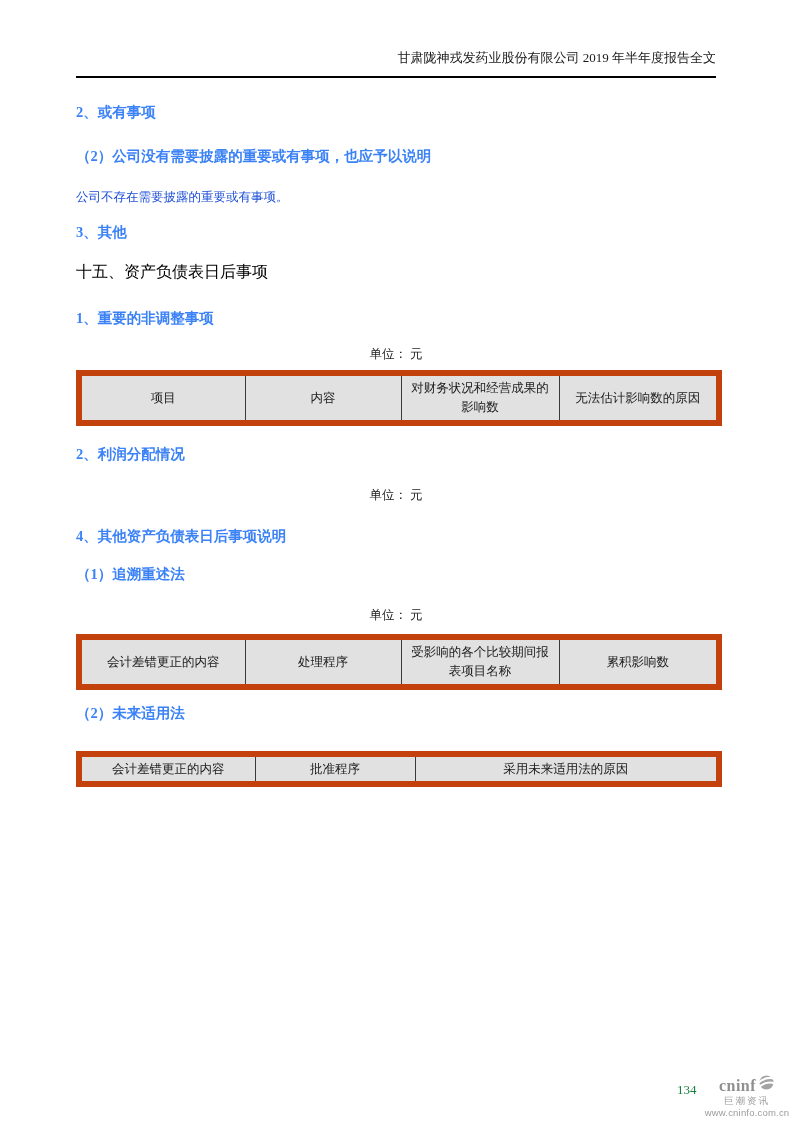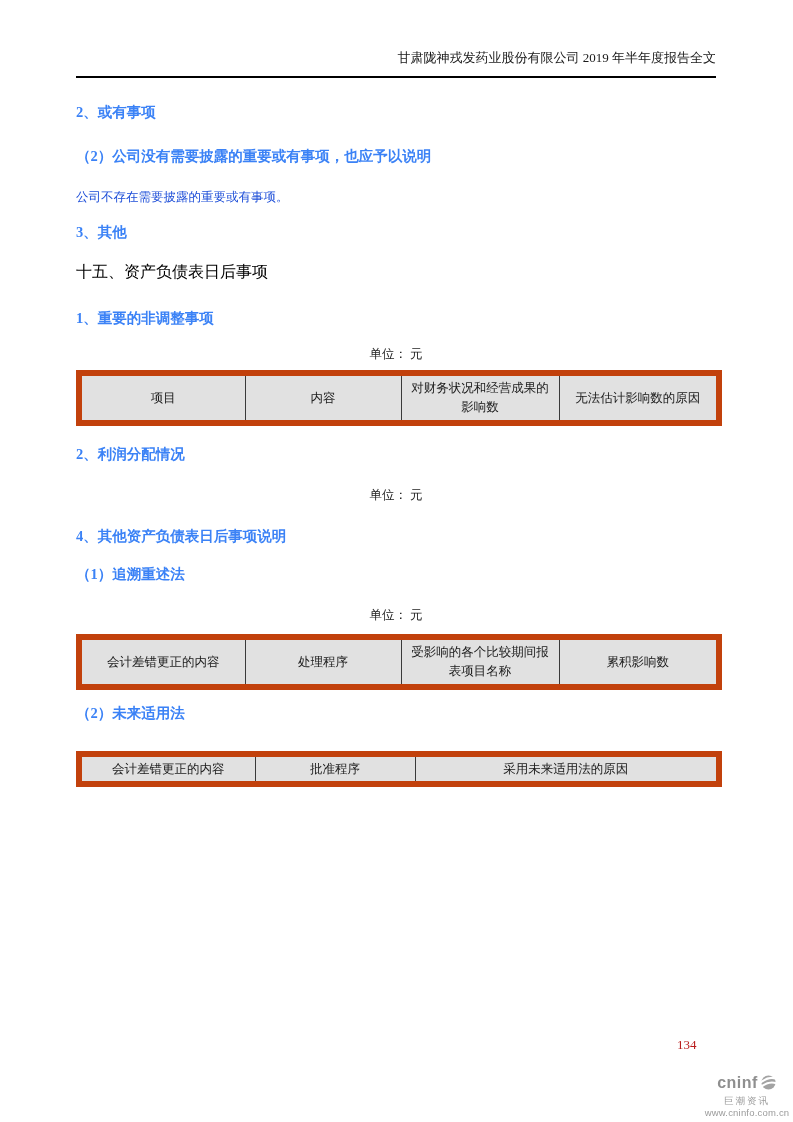--- a/index.html
+++ b/index.html
@@ -71,34 +71,34 @@
   .row-short td { height:30px; }
 
   
   .mt-26{margin-top:26px}.mt-28{margin-top:28px}.mt-19{margin-top:19px}
   .mt-22{margin-top:22px}.mt-29{margin-top:29px}.mt-21{margin-top:21px}
   .mt-9{margin-top:9px}.mt-20{margin-top:20px}.mt-24{margin-top:24px}
   .mt-12{margin-top:12px}.mt-15{margin-top:15px}.mt-30{margin-top:30px}
 
   .page-number {
     position:absolute;
-    left:677px; top:1037px;
-    font-size:13px; color:#b91c1c;
+    left:677px; top:1082px;
+    font-size:13px; color:#15803d;
   }
   .cninfo-logo {
     position:absolute;
     right:3px; top:1074px;
     width:86px;
     text-align:center;
     color:#969696;
     font-family:"Liberation Sans","DejaVu Sans",sans-serif;
     line-height:1.1;
   }
   .cninfo-top {
-    display:flex; align-items:flex-start; justify-content:center; gap:2px;
+    display:flex; align-items:flex-end; justify-content:center; gap:2px;font-family:Liberation Serif, serif;
   }
   .cninfo-word {
     font-weight:bold; font-size:16px; letter-spacing:0.5px; color:#8f8f8f;
   }
   .cninfo-sub { font-size:9.5px; letter-spacing:2px; color:#9b9b9b; margin-top:1px; }
   .cninfo-url { font-size:9.5px; color:#9b9b9b; margin-top:2px; letter-spacing:0.2px; }
 </style>
 </head>
 <body>
 

